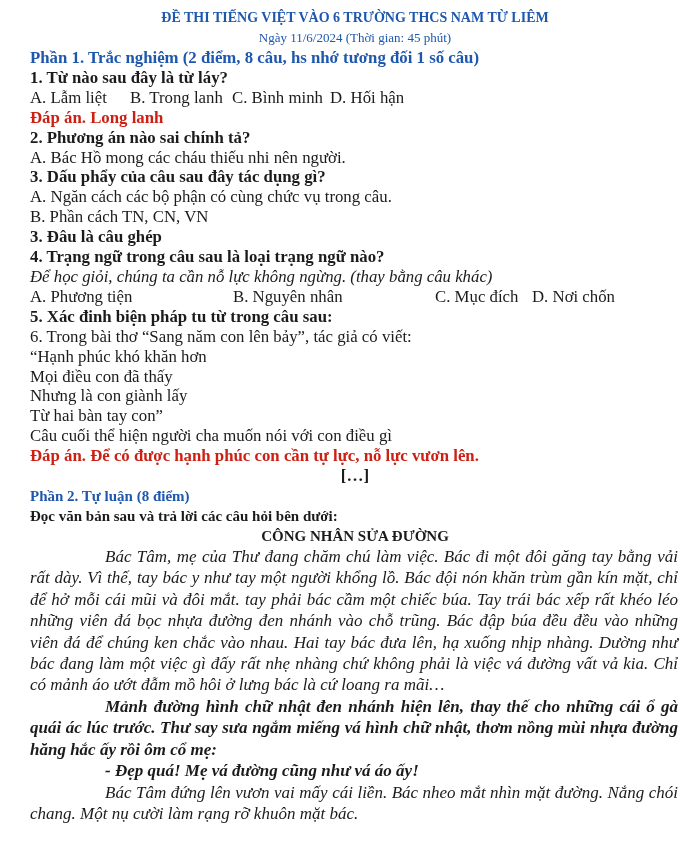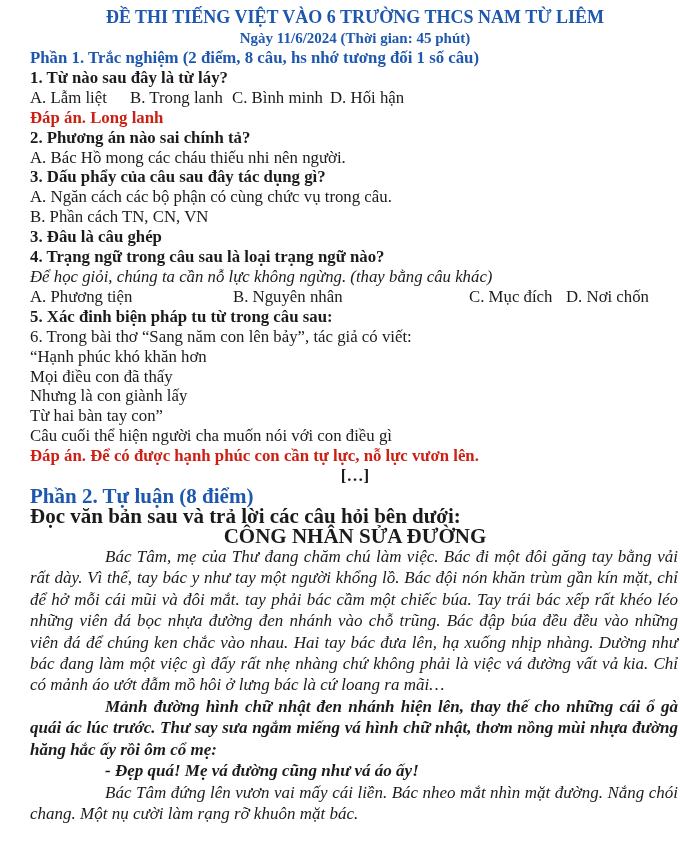--- a/index.html
+++ b/index.html
@@ -8,33 +8,33 @@
     font-family:"Liberation Serif","DejaVu Serif",serif;
     color:#1b1b1b;
     -webkit-font-smoothing:antialiased;
   }
   .page{padding:7px 20px 0 30px;}
   .center{text-align:center;}
   .b{font-weight:bold;}
   .i{font-style:italic;}
   .blue{color:var(--blue,#1e57ae);}
   .red{color:var(--red,#cc2014);font-weight:bold;}
-  .hdr{font-size:18px;line-height:21px;font-weight:bold;}
-  .subhdr{font-size:15px;line-height:20px;font-weight:bold;}
+  .hdr{font-size:14px;line-height:21px;font-weight:bold;}
+  .subhdr{font-size:13px;line-height:20px;font-weight:normal;}
   .p1{font-size:16.8px;line-height:19.9px;}
   .p1 .line{white-space:nowrap;}
   .opts span{display:inline-block;}
   .opts-q1 span:nth-child(1){width:100px;}
   .opts-q1 span:nth-child(2){width:102px;}
   .opts-q1 span:nth-child(3){width:98px;}
   .opts-q4 span:nth-child(1){width:203px;}
   .opts-q4 span:nth-child(2){width:202px;}
-  .opts-q4 span:nth-child(3){width:97px;margin-left:34px;}
+  .opts-q4 span:nth-child(3){width:97px;}
   .ellipsis{text-align:center;font-weight:bold;font-size:17px;line-height:20px;}
-  .p2head{font-size:21px;line-height:20px;}
+  .p2head{font-size:15px;line-height:20px;}
   .passage{font-size:17px;line-height:21.4px;font-style:italic;text-align:justify;margin-right:2px;}
   .passage p{margin:0;text-indent:75px;}
   .passage .bold-par{font-weight:bold;}
 </style>
 </head>
 <body>
 
 <div class="page">
 
   <div class="hdr blue center">ĐỀ THI TIẾNG VIỆT VÀO 6 TRƯỜNG THCS NAM TỪ LIÊM</div>

